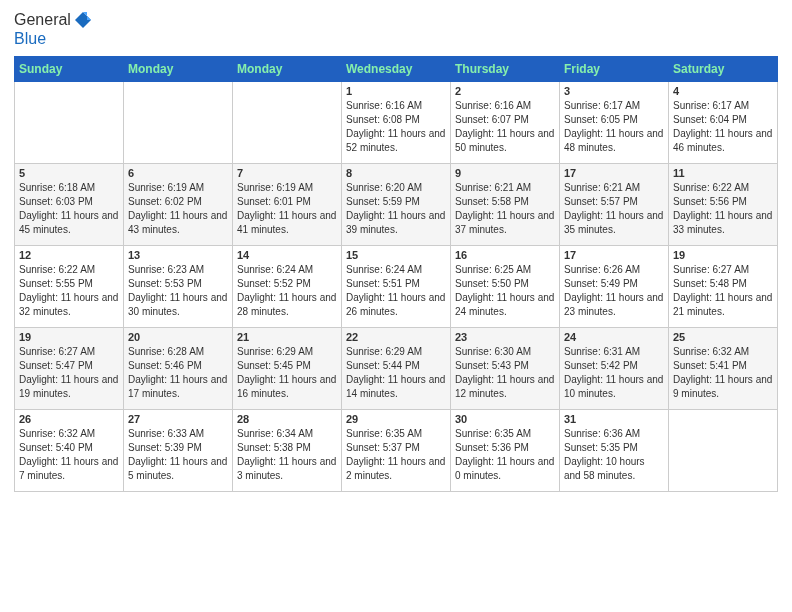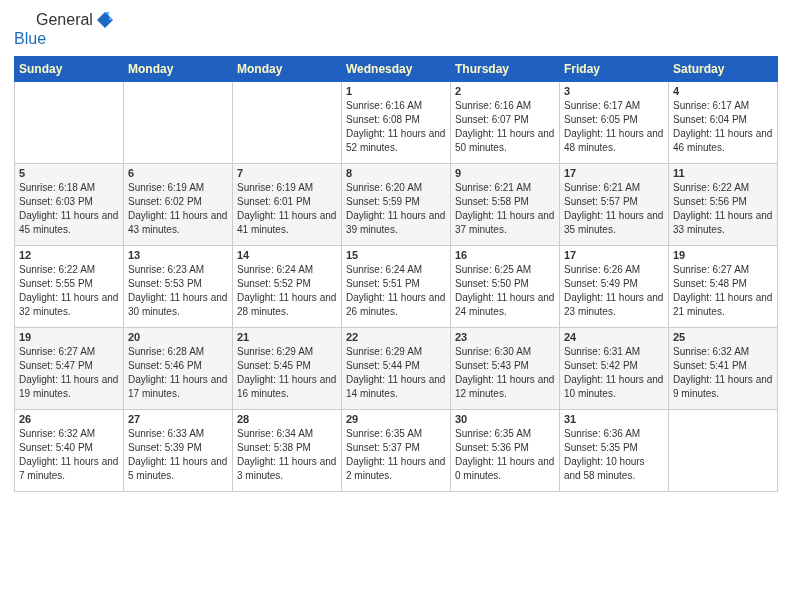--- a/index.html
+++ b/index.html
@@ -18,21 +18,21 @@
     .header {
       display: flex;
       justify-content: space-between;
       align-items: flex-start;
       margin-bottom: 8px;
     }
     .logo {
       display: flex;
       align-items: center;
     }
-    .logo-general { color: #333; margin-left: 22px; }
+    .logo-general { color: #333; }
     .logo-blue { color: #1a6bbf; }
     .logo-icon {
       width: 20px;
       height: 20px;
       margin-left: 2px;
     }
     .title-block {
       text-align: right;
     }
     .month-title {
@@ -45,21 +45,21 @@
       font-size: 13px;
       color: #555;
     }
     .calendar {
       width: 100%;
       border-collapse: collapse;
       border: 1px solid #ccc;
     }
     .calendar th {
       background-color: #2060c0;
-      color: #fef9c3;
+      color: #86efac;
       font-size: 12px;
       font-weight: bold;
       padding: 5px 4px;
       text-align: left;
       border: 1px solid #2060c0;
     }
     .calendar td {
       width: calc(100% / 7);
       vertical-align: top;
       border: 1px solid #ccc;

